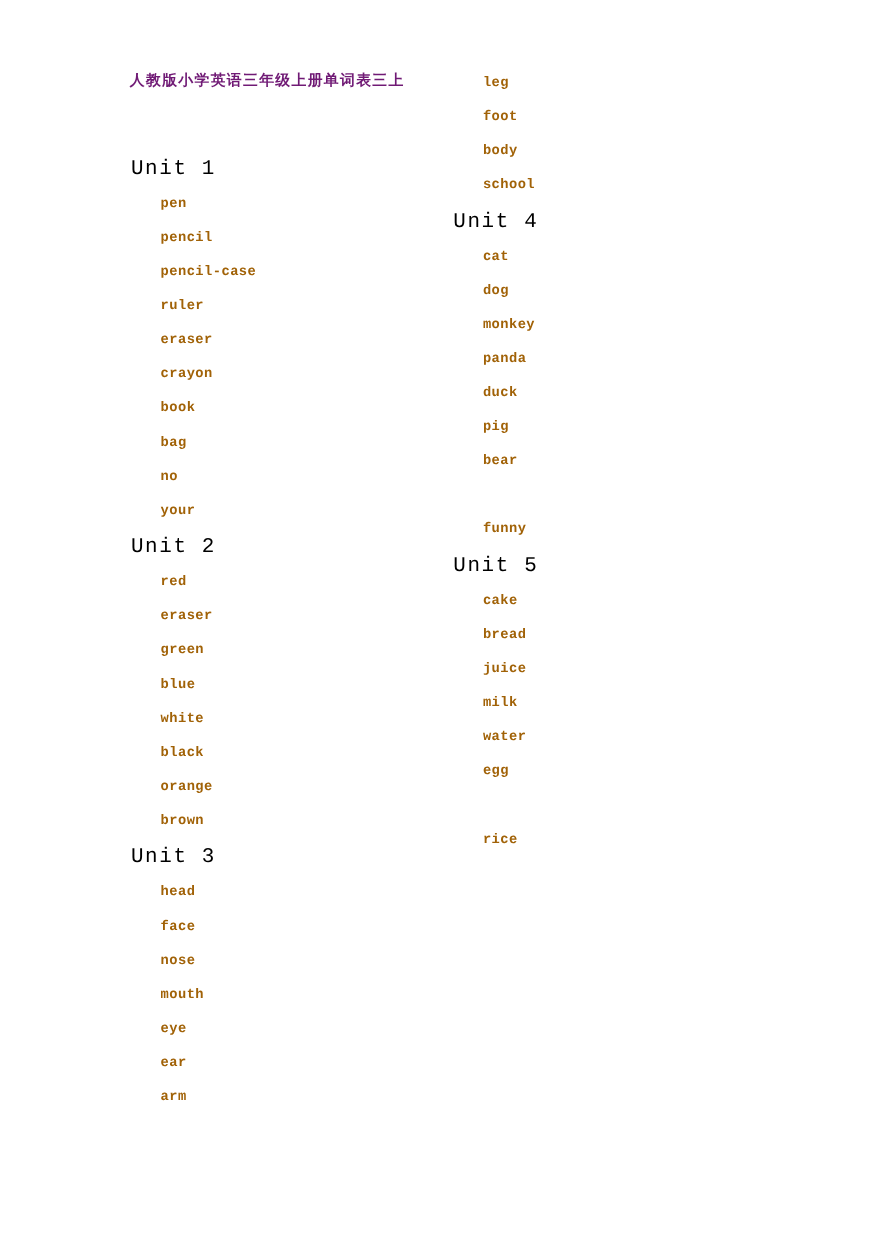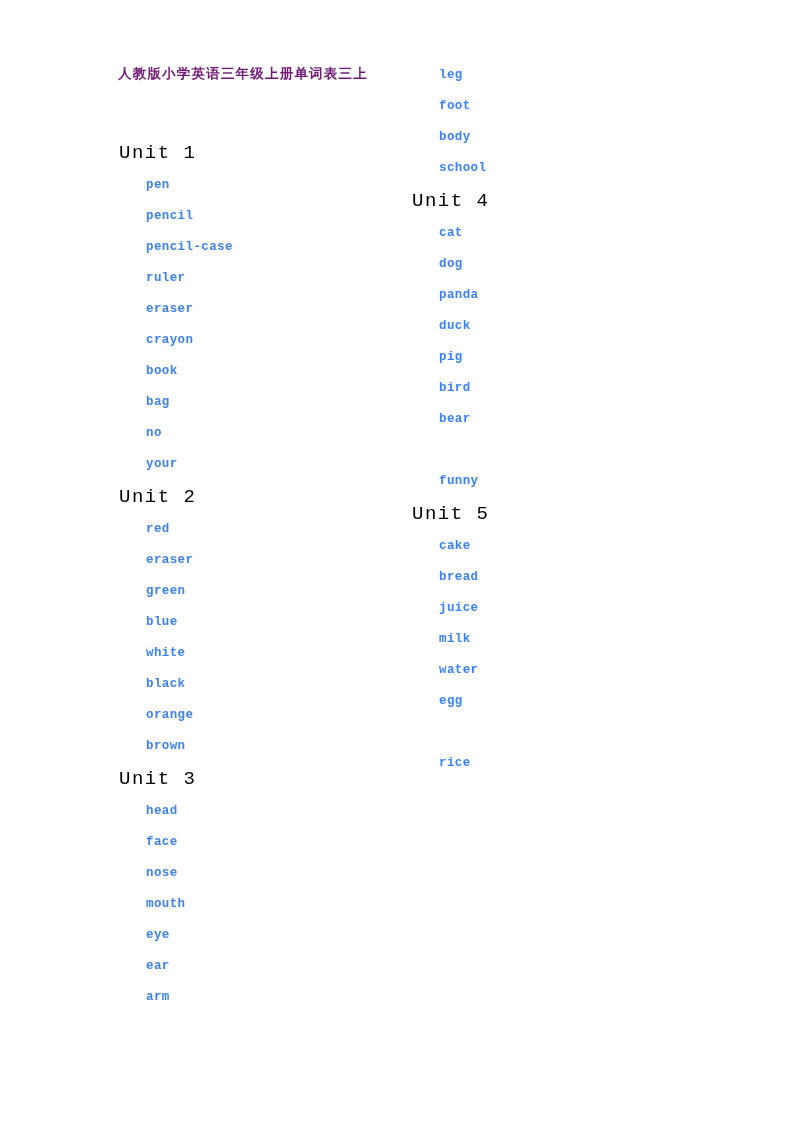--- a/index.html
+++ b/index.html
@@ -63,21 +63,21 @@
   
   .word-list {
     list-style: none;
     margin: 0;
     padding: 0;
   }
   .word-item {
     font-family: "Liberation Mono", "DejaVu Sans Mono", monospace;
     font-size: 12.5px;
     font-weight: 700;
-    color: #3b82f6;
+    color: #a16207;
     letter-spacing: 0.4px;
     line-height: 31px;
     height: 31px;
     white-space: nowrap;
     padding-left: 27px;
   }
   .word-item.blank { color: transparent; }
   .unit-block { margin: 0; padding: 0; }
 
   
@@ -154,24 +154,24 @@
             <li class="word-item">school</li>
           </ul>
         </div>
         <div class="unit-block">
           <div class="heading-row">
             <div class="unit-heading">Unit 4</div>
           </div>
           <ul class="word-list">
             <li class="word-item">cat</li>
             <li class="word-item">dog</li>
+            <li class="word-item">monkey</li>
             <li class="word-item">panda</li>
             <li class="word-item">duck</li>
             <li class="word-item">pig</li>
-            <li class="word-item">bird</li>
             <li class="word-item">bear</li>
             <li class="word-item blank">&nbsp;</li>
             <li class="word-item">funny</li>
           </ul>
         </div>
         <div class="unit-block">
           <div class="heading-row">
             <div class="unit-heading">Unit 5</div>
           </div>
           <ul class="word-list">

